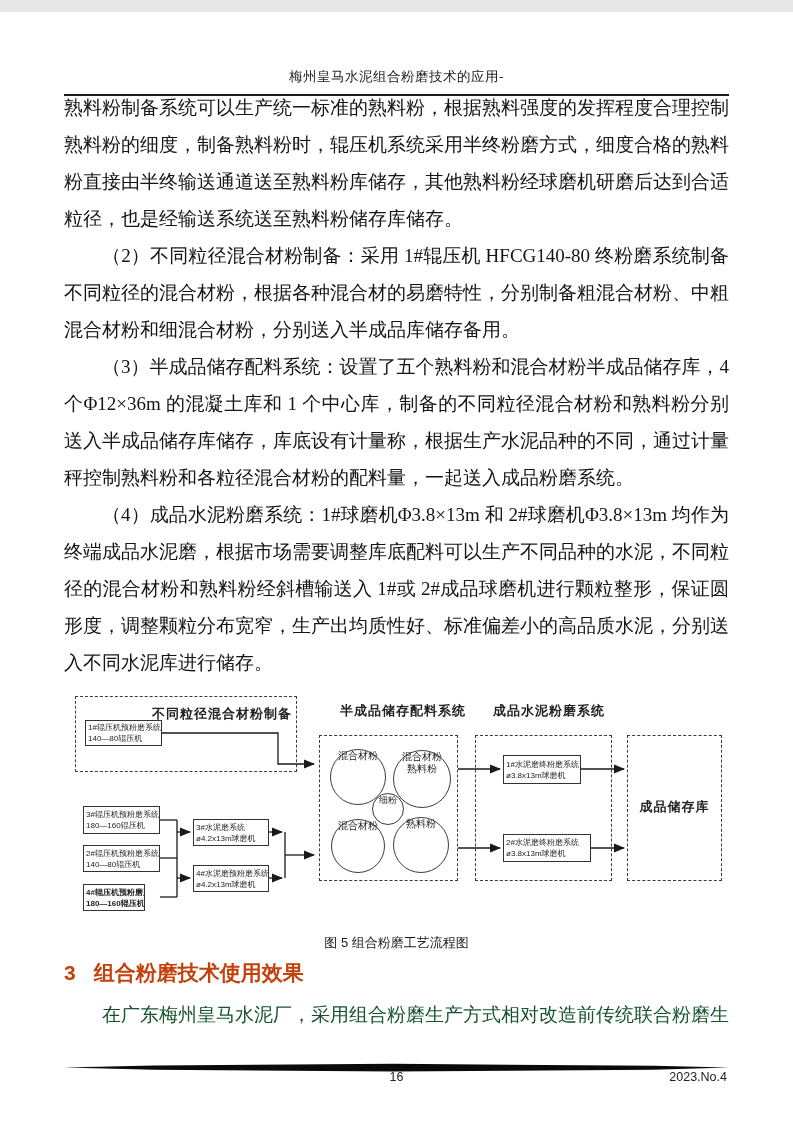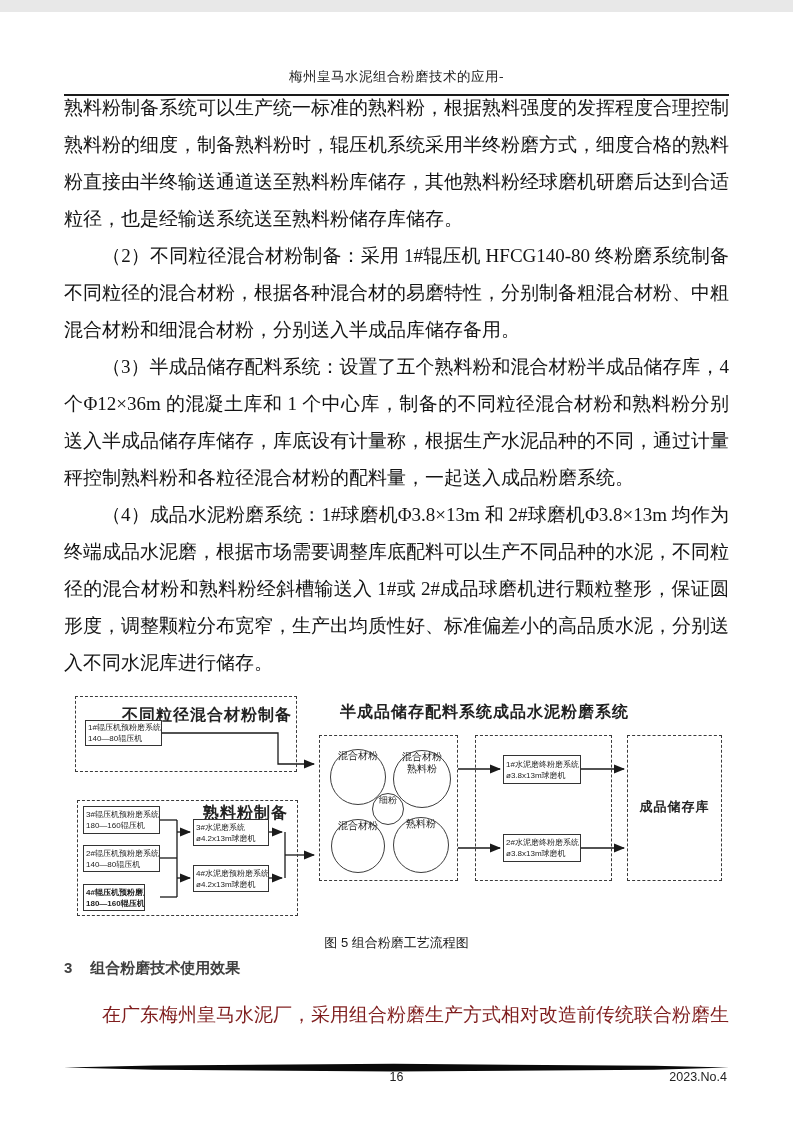--- a/index.html
+++ b/index.html
@@ -47,21 +47,21 @@
     font-family: "Liberation Sans", "DejaVu Sans", sans-serif;
   }
   .fig-svg { position: absolute; top: 0; left: 0; pointer-events: none; }
   .dashed-box {
     position: absolute;
     border: 1.5px dashed #3a3a3a;
     background: transparent;
   }
   .group-label {
     position: absolute;
-    font-size: 16px;
+    font-size: 13px;
     font-weight: 600;
     letter-spacing: 1px;
     color: #222;
     white-space: nowrap;
     font-family: "Liberation Serif", "DejaVu Serif", serif;
   }
   .node-box {
     position: absolute;
     border: 1.2px solid #333;
     background: #fff;
@@ -106,34 +106,34 @@
     text-align: center;
     font-size: 13px;
     font-weight: 500;
     color: #1a1a1a;
     font-family: "Liberation Sans", "DejaVu Sans", sans-serif;
   }
   
   .section-heading {
     position: absolute;
     top: 947px; left: 64px; width: 665px;
-    font-size: 15px;
+    font-size: 21px;
     font-weight: bold;
-    color: #404040;
+    color: #c2410c;
     font-family: "Liberation Sans", "DejaVu Sans", sans-serif;
   }
   .section-heading .sec-num { margin-right: 18px; }
   .section-paragraph {
     position: absolute;
     top: 984px; left: 64px; width: 665px;
     font-size: 19px;
     line-height: 37px;
     text-indent: 2em;
     text-align: justify;
-    color: #7f1d1d;
+    color: #14532d;
   }
   
   .footer-bar { position: absolute; top: 1047px; left: 64px; }
   .footer-row {
     position: absolute;
     top: 1058px; left: 64px; width: 665px;
     font-size: 12.5px;
     color: #222;
     font-family: "Liberation Sans", "DejaVu Sans", sans-serif;
   }
@@ -187,23 +187,20 @@
     </svg>
 
     <div class="dashed-box" style="left:11px;top:2px;width:222px;height:76px;">
       <div class="group-label" style="right:4px;top:8px;">不同粒径混合材粉制备</div>
     </div>
     <div class="node-box" style="left:21px;top:26px;width:77px;height:26px;">
       <span>1#辊压机预粉磨系统</span>
       <span>140—80辊压机</span>
     </div>
 
-    <div class="dashed-box" style="left:13px;top:106px;width:221px;height:116px;">
-      <div class="group-label" style="left:125px;top:2px;">熟料粉制备</div>
-    </div>
     <div class="node-box" style="left:19px;top:112px;width:77px;height:28px;">
       <span>3#辊压机预粉磨系统</span>
       <span>180—160辊压机</span>
     </div>
     <div class="node-box" style="left:19px;top:151px;width:77px;height:27px;">
       <span>2#辊压机预粉磨系统</span>
       <span>140—80辊压机</span>
     </div>
     <div class="node-box" style="left:19px;top:190px;width:62px;height:27px;font-weight:bold;">
       <span>4#辊压机预粉磨系统</span>
@@ -236,21 +233,21 @@
     <div class="circle" style="left:329px;top:123px;width:56px;height:56px;">
       <span>熟料粉</span>
     </div>
 
     <div class="group-label" style="left:429px;top:8px;">成品水泥粉磨系统</div>
     <div class="dashed-box" style="left:411px;top:41px;width:137px;height:146px;"></div>
     <div class="node-box" style="left:439px;top:61px;width:78px;height:29px;">
       <span>1#水泥磨终粉磨系统</span>
       <span>ø3.8x13m球磨机</span>
     </div>
-    <div class="node-box" style="left:439px;top:140px;width:78px;height:28px;">
+    <div class="node-box" style="left:439px;top:140px;width:88px;height:28px;">
       <span>2#水泥磨终粉磨系统</span>
       <span>ø3.8x13m球磨机</span>
     </div>
 
     <div class="dashed-box" style="left:563px;top:41px;width:95px;height:146px;">
       <div class="storage-label">成品储存库</div>
     </div>
   </div>
 
   <div class="figure-caption">图 5  组合粉磨工艺流程图</div>

